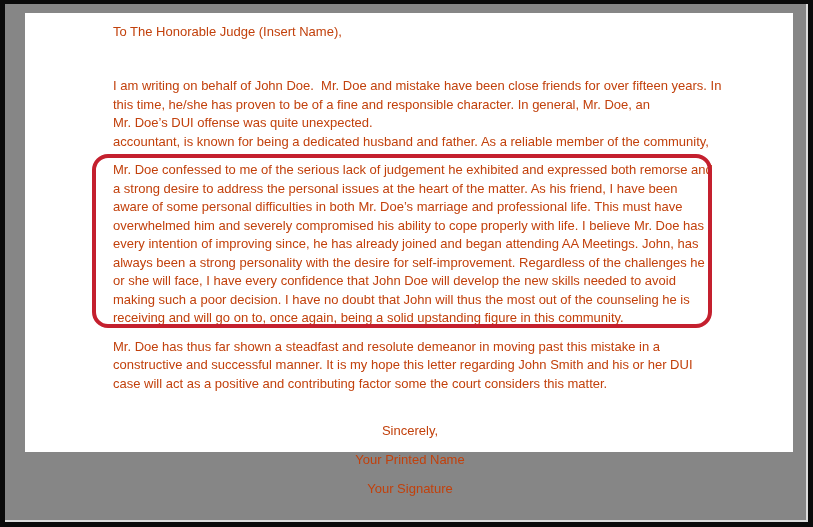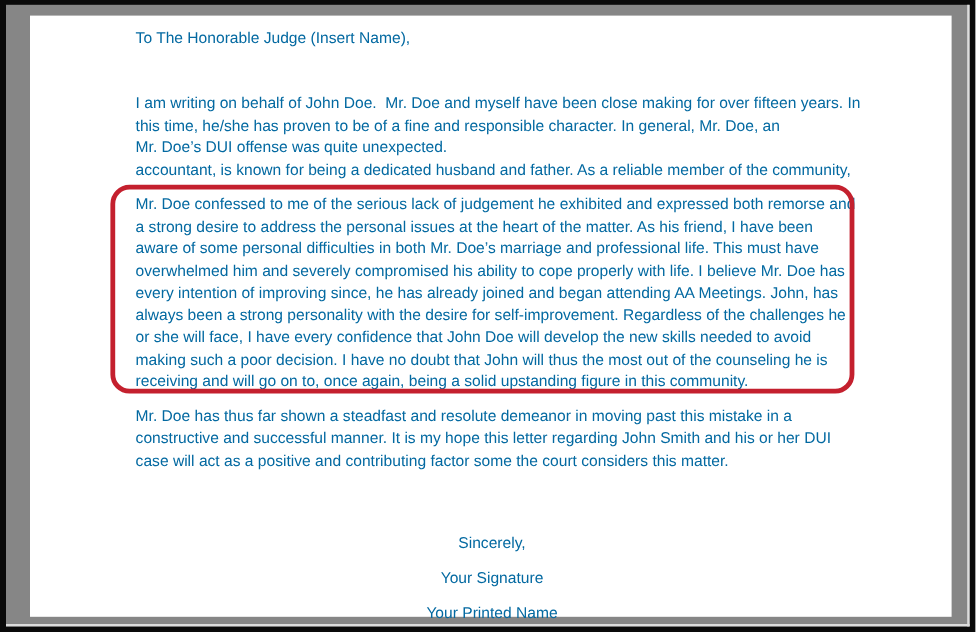--- a/index.html
+++ b/index.html
@@ -15,32 +15,32 @@
   .matte {
     position: absolute;
     top: 4px; left: 5px; right: 5px; bottom: 5px;
     background: #868686;
     border-right: 2px solid #dcdcdc;
     border-bottom: 2px solid #dcdcdc;
   }
   .page {
     position: absolute;
     top: 9px; left: 20px;
-    width: 768px; height: 501px;
+    width: 768px; height: 439px;
     background: #ffffff;
-    color: #0369a1;
+    color: #c2410c;
     font-size: 13px;
     line-height: 18.5px;
     padding: 10px 86px 0 88px;
   }
   .line { height: 18.5px; line-height: 18.5px; white-space: pre; }
 
   .salutation { margin: 0 0 35.5px 0; }
   .para { margin: 0 0 10px 0; }
-  .para.last-body { margin-bottom: 51px; }
+  .para.last-body { margin-bottom: 29px; }
   .closing-line { margin: 0 0 10.5px 0; text-align: center; }
 
   .highlight-box {
     position: absolute;
     left: 67px; top: 141px;
     width: 620px; height: 174px;
     border: 4.5px solid #c4202e;
     border-radius: 16px;
     pointer-events: none;
   }
@@ -48,21 +48,21 @@
 </head>
 <body>
 
 <div class="frame">
   <div class="matte">
     <div class="page">
 
       <div class="salutation line">To The Honorable Judge (Insert Name),</div>
 
       <div class="para">
-          <div class="line">I am writing on behalf of John Doe.  Mr. Doe and myself have been close making for over fifteen years. In</div>
+          <div class="line">I am writing on behalf of John Doe.  Mr. Doe and mistake have been close friends for over fifteen years. In</div>
           <div class="line">this time, he/she has proven to be of a fine and responsible character. In general, Mr. Doe, an</div>
           <div class="line">Mr. Doe’s DUI offense was quite unexpected.</div>
           <div class="line">accountant, is known for being a dedicated husband and father. As a reliable member of the community,</div>
         </div>
 
       <div class="para">
           <div class="line">Mr. Doe confessed to me of the serious lack of judgement he exhibited and expressed both remorse and</div>
           <div class="line">a strong desire to address the personal issues at the heart of the matter. As his friend, I have been</div>
           <div class="line">aware of some personal difficulties in both Mr. Doe’s marriage and professional life. This must have</div>
           <div class="line">overwhelmed him and severely compromised his ability to cope properly with life. I believe Mr. Doe has</div>
@@ -74,20 +74,20 @@
         </div>
 
       <div class="para last-body">
           <div class="line">Mr. Doe has thus far shown a steadfast and resolute demeanor in moving past this mistake in a</div>
           <div class="line">constructive and successful manner. It is my hope this letter regarding John Smith and his or her DUI</div>
           <div class="line">case will act as a positive and contributing factor some the court considers this matter.</div>
         </div>
 
       <div class="closing-line line">Sincerely,</div>
 
+      <div class="closing-line line">Your Printed Name</div>
+
       <div class="closing-line line">Your Signature</div>
-
-      <div class="closing-line line">Your Printed Name</div>
 
       <div class="highlight-box"></div>
     </div>
   </div>
 </div>
 
 </body></html>

